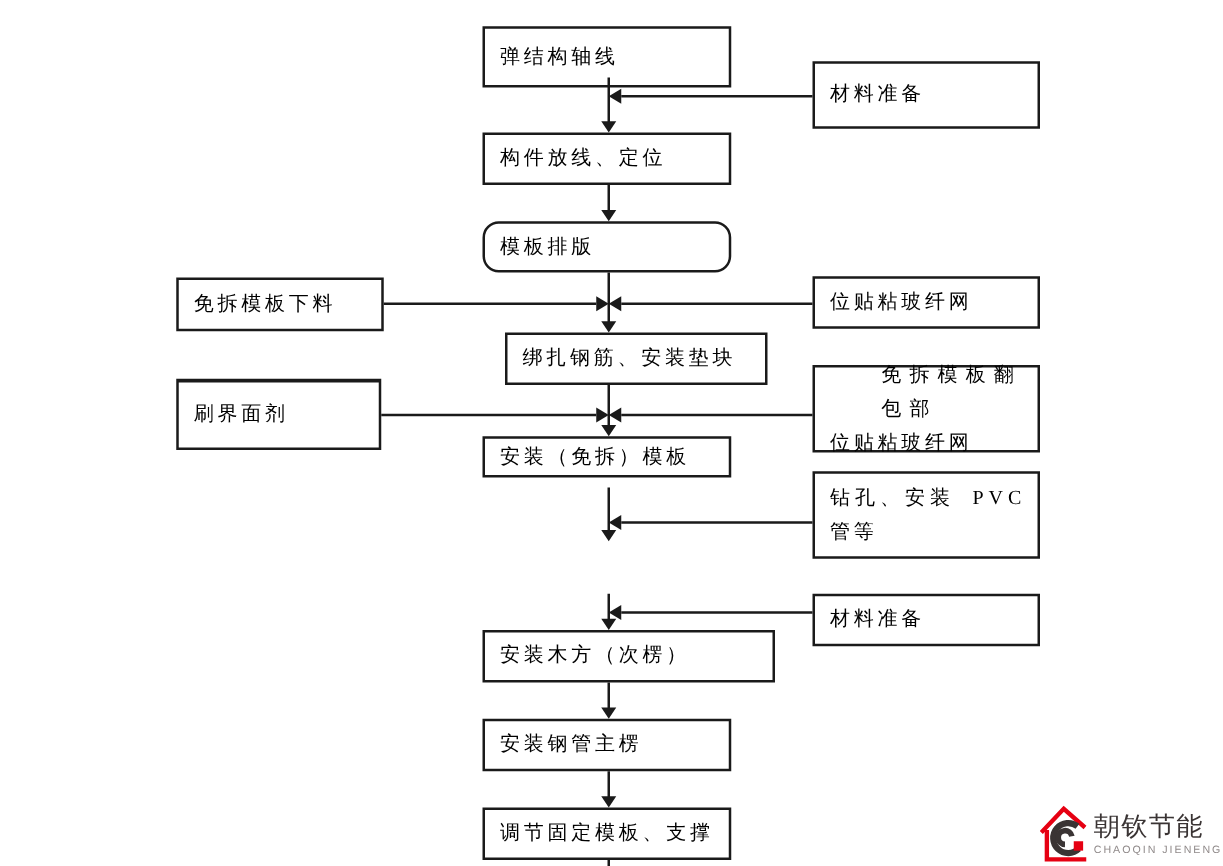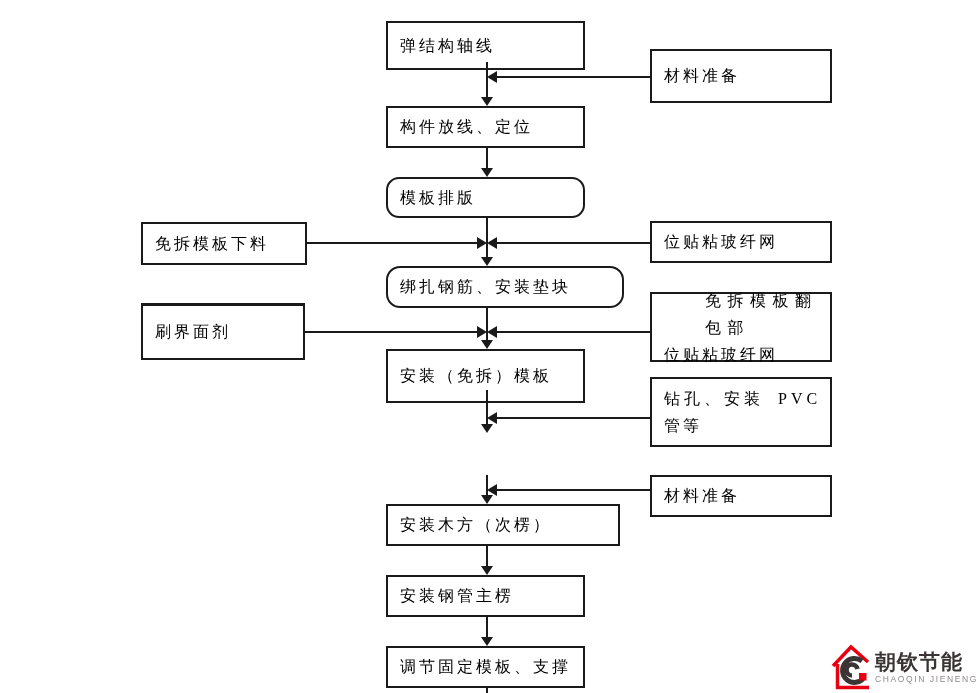--- a/index.html
+++ b/index.html
@@ -81,21 +81,21 @@
     position: absolute;
     left: 832px;
     top: 643px;
     display: flex;
     align-items: center;
     gap: 3px;
   }
   .logo-text { display: flex; flex-direction: column; }
   .logo-name {
     font-family: "Liberation Sans", sans-serif;
-    font-weight: bold;
+    font-weight: normal;
     font-size: 21px;
     letter-spacing: 1px;
     color: #3a3434;
     line-height: 22px;
   }
   .logo-sub {
     font-family: "Liberation Sans", sans-serif;
     font-size: 8.5px;
     letter-spacing: 1.6px;
     color: #8f8989;
@@ -104,22 +104,22 @@
   }
 </style>
 </head>
 <body>
 
 <div class="canvas">
 
   <div class="box" style="left:386px; top:21px;  width:199px; height:49px;">弹结构轴线</div>
   <div class="box" style="left:386px; top:106px; width:199px; height:42px;">构件放线、定位</div>
   <div class="box" style="left:386px; top:177px; width:199px; height:41px;border-radius:13px;">模板排版</div>
-  <div class="box" style="left:386px; top:266px; width:238px; height:42px;border-radius:14px;">绑扎钢筋、安装垫块</div>
-  <div class="box" style="left:386px; top:349px; width:199px; height:54px;">安装（免拆）模板</div>
+  <div class="box" style="left:404px; top:266px; width:210px; height:42px;">绑扎钢筋、安装垫块</div>
+  <div class="box" style="left:386px; top:349px; width:199px; height:33px;">安装（免拆）模板</div>
   <div class="box" style="left:386px; top:504px; width:234px; height:42px;">安装木方（次楞）</div>
   <div class="box" style="left:386px; top:575px; width:199px; height:42px;">安装钢管主楞</div>
   <div class="box" style="left:386px; top:646px; width:199px; height:42px;">调节固定模板、支撑</div>
 
   <div class="box" style="left:141px; top:222px; width:166px; height:43px;">免拆模板下料</div>
   <div class="box thick-top" style="left:141px; top:303px; width:164px; height:57px;">刷界面剂</div>
 
   <div class="box" style="left:650px; top:49px;  width:182px; height:54px;">材料准备</div>
   <div class="box" style="left:650px; top:221px; width:182px; height:42px;">位贴粘玻纤网</div>
   <div class="box two-line" style="left:650px; top:292px; width:182px; height:70px;">

